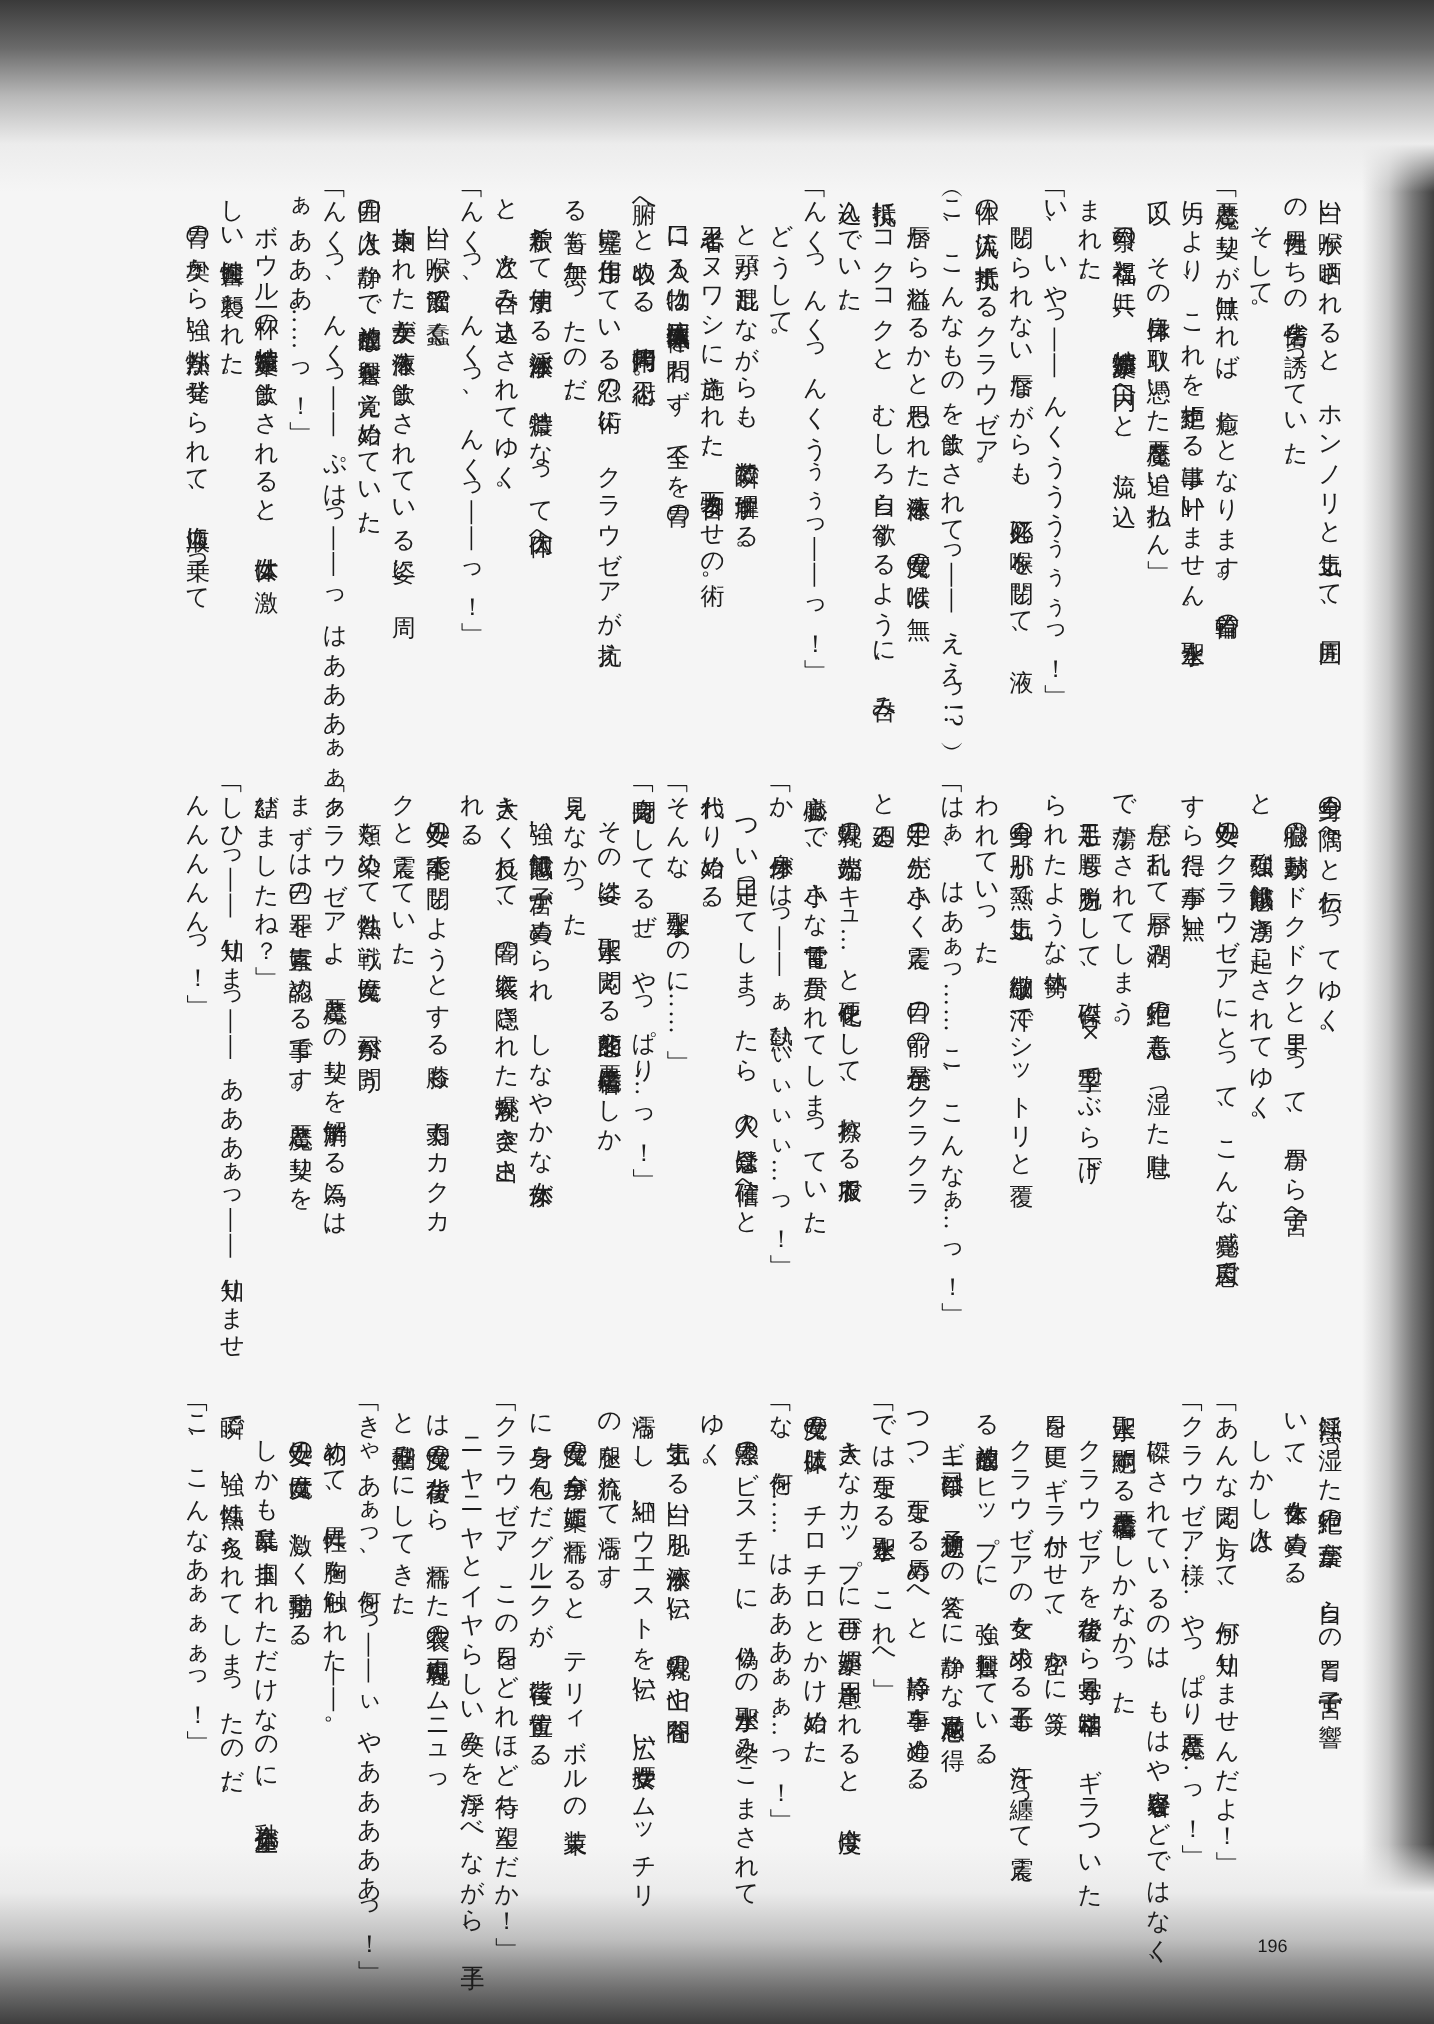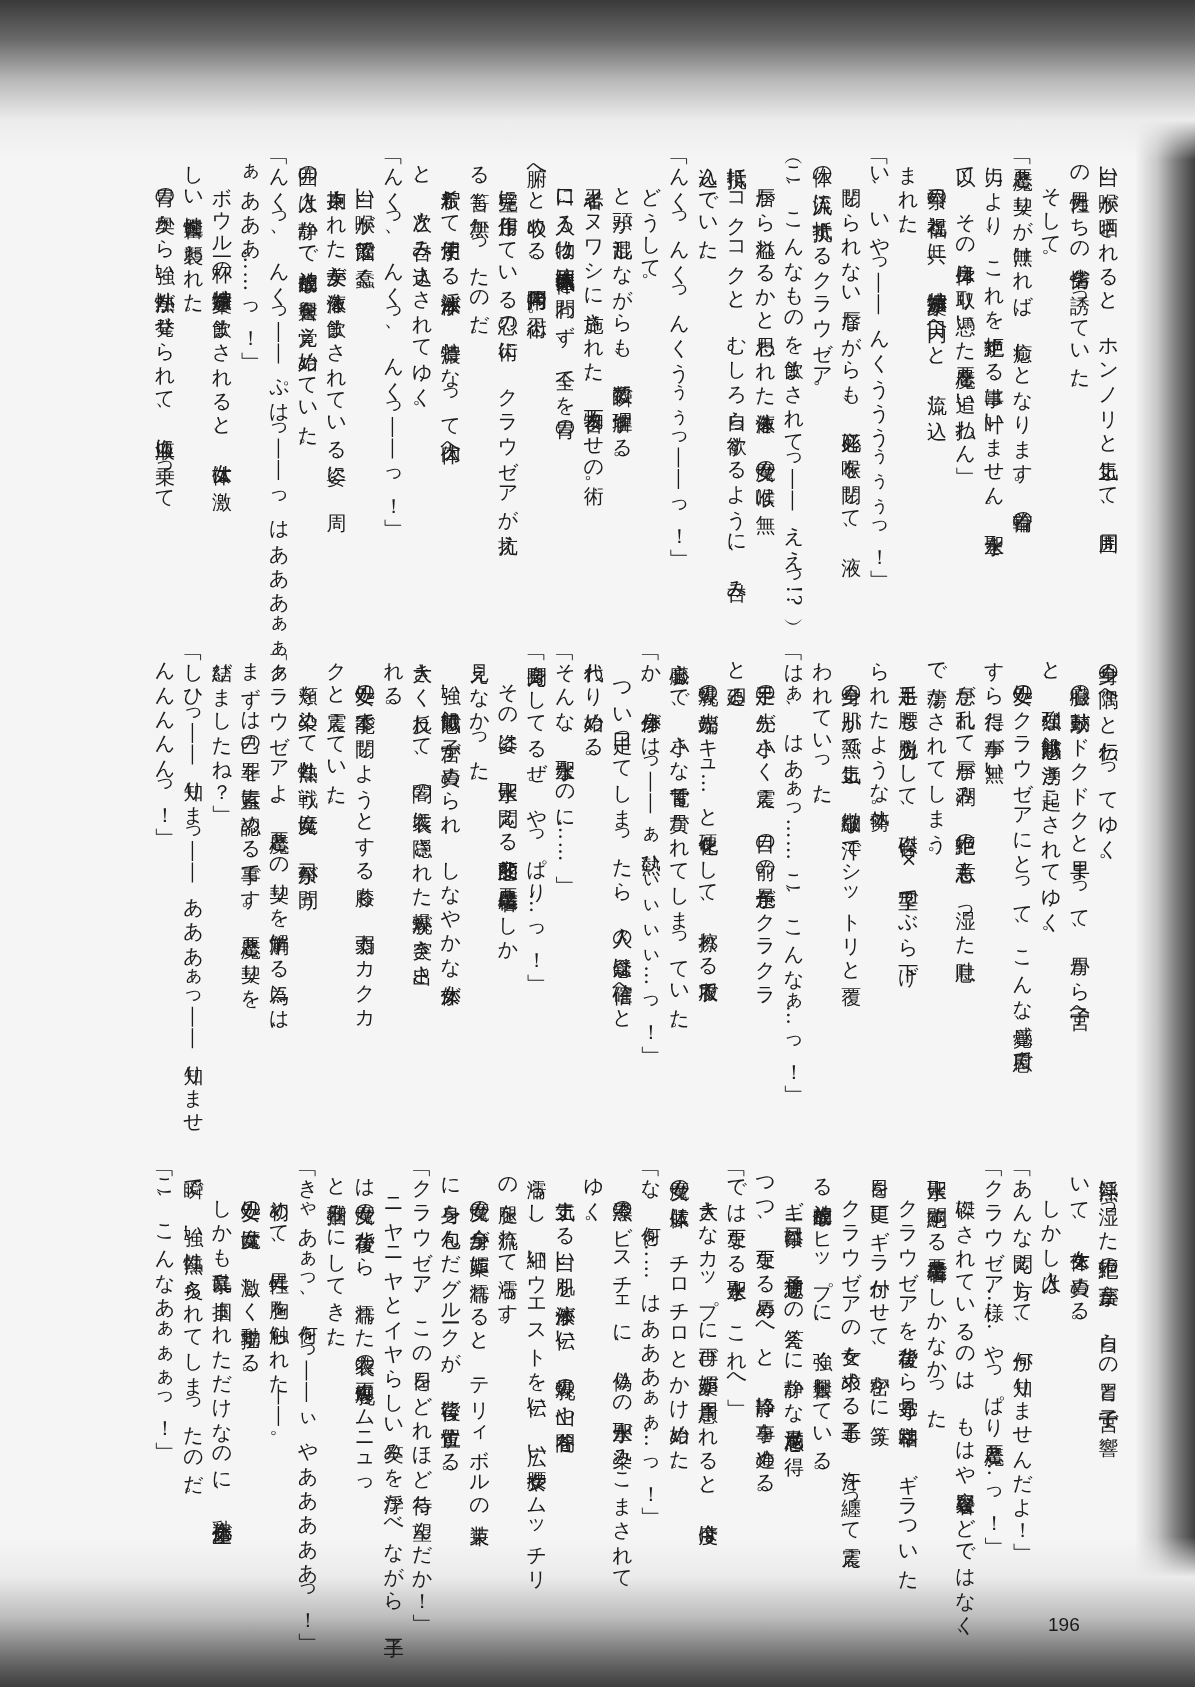--- a/index.html
+++ b/index.html
@@ -24,21 +24,21 @@
     line-height: 28.6px;
     letter-spacing: 1.5px;
     white-space: pre;
   }
   .text-block .line { display: block; }
   #block-1 { top: 152px; right: 72px; height: 460px; }
   #block-2 { top: 648px; right: 72px; height: 460px; }
   #block-3 { top: 1164px; right: 72px; height: 460px; }
   .page-number {
     position: absolute; left: 1048px; top: 1614px;
-    font-family: "Liberation Sans", sans-serif; font-size: 19px; color: #1a1a1a;
+    font-family: "Liberation Sans", sans-serif; font-size: 15px; color: #1a1a1a;
   }
 </style>
 </head>
 <body>
 
 <div class="page-bg"></div>
 
 <div class="text-block" id="block-1"><span class="line">白い喉が晒されると、ホンノリと上気して、周囲</span><span class="line">の男性たちの劣情を誘っていた。</span><span class="line">　そして。</span><span class="line">「悪魔と契りが無ければ、癒しとなります。首輪の</span><span class="line">力により、これを拒絶する事は叶いません。聖水を</span><span class="line">以て、その身体に取り憑いた悪魔を追い払わん」</span><span class="line">　司祭の祝福と共に、特濃媚薬が口内へと、流し込</span><span class="line">まれた。</span><span class="line">「い、いやっ――んくうううぅぅぅっ！」</span><span class="line">　閉じられない唇ながらも、必死に喉を閉じて、液</span><span class="line">体の流入に抵抗するクラウゼア。</span><span class="line">（こ、こんなものを飲まされてっ――ええっ!?）</span><span class="line">　唇から溢れるかと思われた液体を、魔女の喉は無</span><span class="line">抵抗にコクコクと、むしろ自ら欲するように、呑み</span><span class="line">込んでいた。</span><span class="line">「んくっんくっんくうぅぅっ――っ！」</span><span class="line">　どうして。</span><span class="line">　と頭が混乱しながらも、数瞬で理解する。</span><span class="line">　忍者イヌワシに施された、万物呑ませの術。</span><span class="line">　口に入る物は液体固体気体を問わず、全てを胃の</span><span class="line">腑へと収める、拷問用の忍術。</span><span class="line">　完璧に作用している忍の術に、クラウゼアが抗え</span><span class="line">る筈も無かったのだ。</span><span class="line">　希釈して使用する淫液体が、特濃となって肉体へ</span><span class="line">と、次々と呑み込まされてゆく。</span><span class="line">「んくっ、んくっ、んくっ――っ！」</span><span class="line">　白い喉が溜飲で蠢く。</span><span class="line">　拘束された美女が液体を飲まされている姿に、周</span><span class="line">囲の人々は静かで被虐的な興奮を覚え始めていた。</span><span class="line">「んくっ、んくっ――ぷはっ――っはあああぁぁぁ</span><span class="line">ぁあああ……っ！」</span><span class="line">　ボウル一杯の特濃媚薬を飲まされると、女体は激</span><span class="line">しい性興奮に襲われた。</span><span class="line">　胃の奥から強い性熱が発せられて、血液に乗って</span></div>
 <div class="text-block" id="block-2"><span class="line">全身の隅々へと伝わってゆく。</span><span class="line">　心臓の鼓動がドクドクと早まって、胃から子宮へ</span><span class="line">と、強烈な飢餓感が湧き起こされてゆく。</span><span class="line">　処女のクラウゼアにとって、こんな感覚、自慰で</span><span class="line">すら得た事が無い。</span><span class="line">　息が乱れて唇が潤み、拒絶の意志も、湿った吐息</span><span class="line">で蕩かされてしまう。</span><span class="line">　手足も腰も脱力をして、磔台に×字型でぶら下げ</span><span class="line">られたような体勢。</span><span class="line">　全身の肌が熱で上気し、微細な汗でシットリと覆</span><span class="line">われていった。</span><span class="line">「はぁ、はあぁっ……こ、こんなぁ…っ！」</span><span class="line">　手足の先が小さく震え、目の前の景色がクラクラ</span><span class="line">と廻る。</span><span class="line">　爆乳の先端がキュ…と硬化をして、擦れる衣服で</span><span class="line">心臓まで、小さな甘電で貫かれてしまっていた。</span><span class="line">「か、身体がはっ――ぁ熱ひぃぃぃぃ…っ！」</span><span class="line">　つい口走ってしまったら、人々の疑念は確信へと</span><span class="line">代わり始める。</span><span class="line">「そんな、聖水なのに……」</span><span class="line">「身悶えしてるぜ。やっぱり…っ！」</span><span class="line">　その姿は、聖水に悶える変態的な悪魔信者にしか</span><span class="line">見えなかった。</span><span class="line">　強い飢餓感で子宮が責められ、しなやかな女体が</span><span class="line">大きく反れて、闇の衣装に隠された爆乳が突き出さ</span><span class="line">れる。</span><span class="line">　処女の本能で閉じようとする膝も、力弱くカクカ</span><span class="line">クと震えていた。</span><span class="line">　頬を染めて性熱と戦う魔女に、司祭が問う。</span><span class="line">「クラウゼアよ。悪魔との契りを解消する為には、</span><span class="line">まずは己の罪を素直に認める事です。悪魔と契りを</span><span class="line">結びましたね？」</span><span class="line">「しひっ――知りまっ――あああぁっ――知りませ</span><span class="line">んんんんんっ！」</span></div>
 <div class="text-block" id="block-3"><span class="line">淫熱に湿った拒絶の言葉が、自らの胃と子宮で響</span><span class="line">いて、女体を責める。</span><span class="line">　しかし人々は。</span><span class="line">「あんな悶え方して、何が知りませんだよ！」</span><span class="line">「クラウゼア様……やっぱり悪魔と…っ！」</span><span class="line">　磔にされているのは、もはや容疑者などではなく、</span><span class="line">聖水に悶絶する悪魔信者でしかなかった。</span><span class="line">　クラウゼアを背後から見守る宰相は、ギラついた</span><span class="line">目を更にギラ付かせて、密かに笑う。</span><span class="line">　クラウゼアの女を求める王子も、汗を纏って震え</span><span class="line">る被虐的なヒップに、強く興奮している。</span><span class="line">　ギー司祭は、予想通りの答えに静かな満足感を得</span><span class="line">つつ、更なる辱めへと、冷静に事を進める。</span><span class="line">「では更なる聖水を、これへ」</span><span class="line">　大きなカップに再び媚薬が用意されると、今度は</span><span class="line">魔女の肢体に、チロチロとかけ始めた。</span><span class="line">「な、何を……はあああぁぁ…っ！」</span><span class="line">　漆黒のビスチェに、偽りの聖水が染みこまされて</span><span class="line">ゆく。</span><span class="line">　上気する白い肌を液体が伝い、爆乳の山や谷間を</span><span class="line">濡らし、細いウエストを伝い、広い女腰やムッチリ</span><span class="line">の腿を流れて濡らす。</span><span class="line">　魔女の全身が媚薬に濡れると、テリィボルの装束</span><span class="line">に身を包んだグルークが、背後に位置する。</span><span class="line">「クラウゼア、この日をどれほど待ち望んだか！」</span><span class="line">　ニヤニヤとイヤらしい笑みを浮かべながら、王子</span><span class="line">は魔女の背後から、濡れた衣装の両爆乳をムニュっ</span><span class="line">と鷲掴みにしてきた。</span><span class="line">「きゃあぁっ、何をっ――ぃやあああああっ！」</span><span class="line">　初めて、異性に胸を触られた――。</span><span class="line">　処女の魔女は、激しく動揺する。</span><span class="line">　しかも乱暴に掴まれただけなのに、乳房全体が一</span><span class="line">瞬で、強い性熱に炙られてしまったのだ。</span><span class="line">「こ、こんなあぁぁぁっ！」</span></div>

